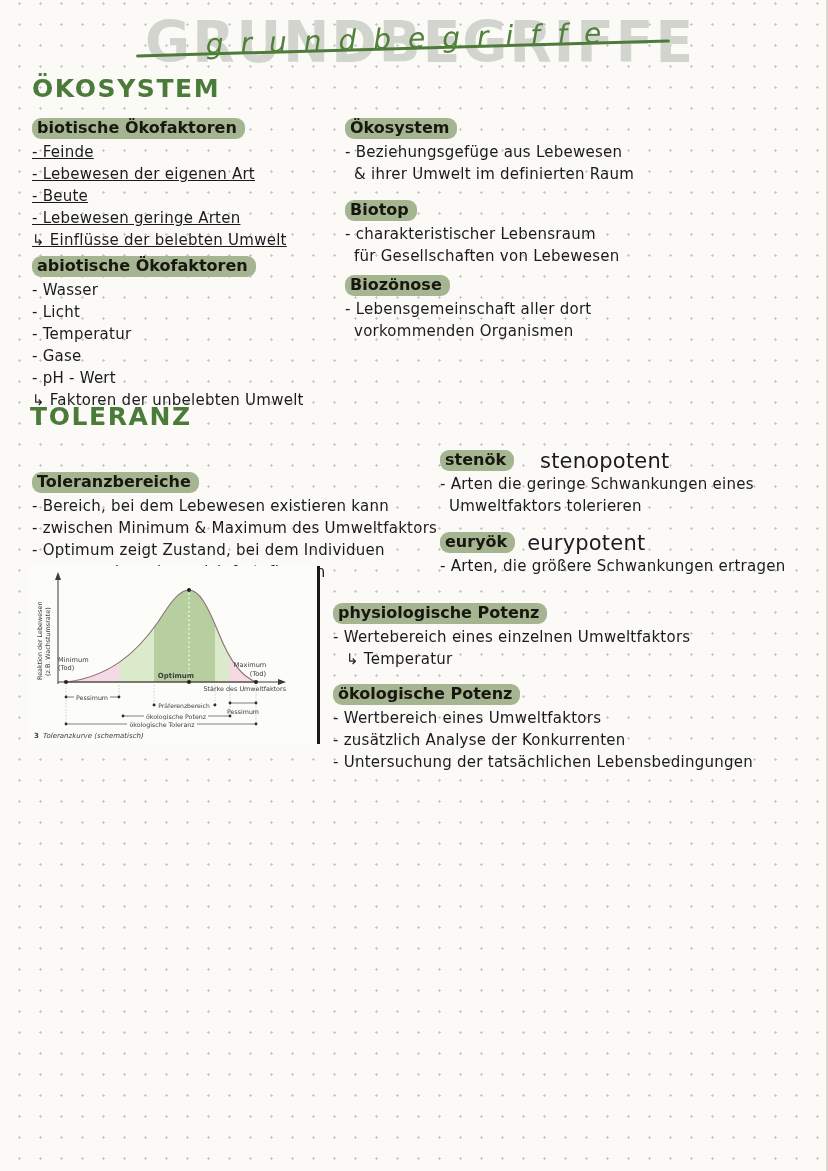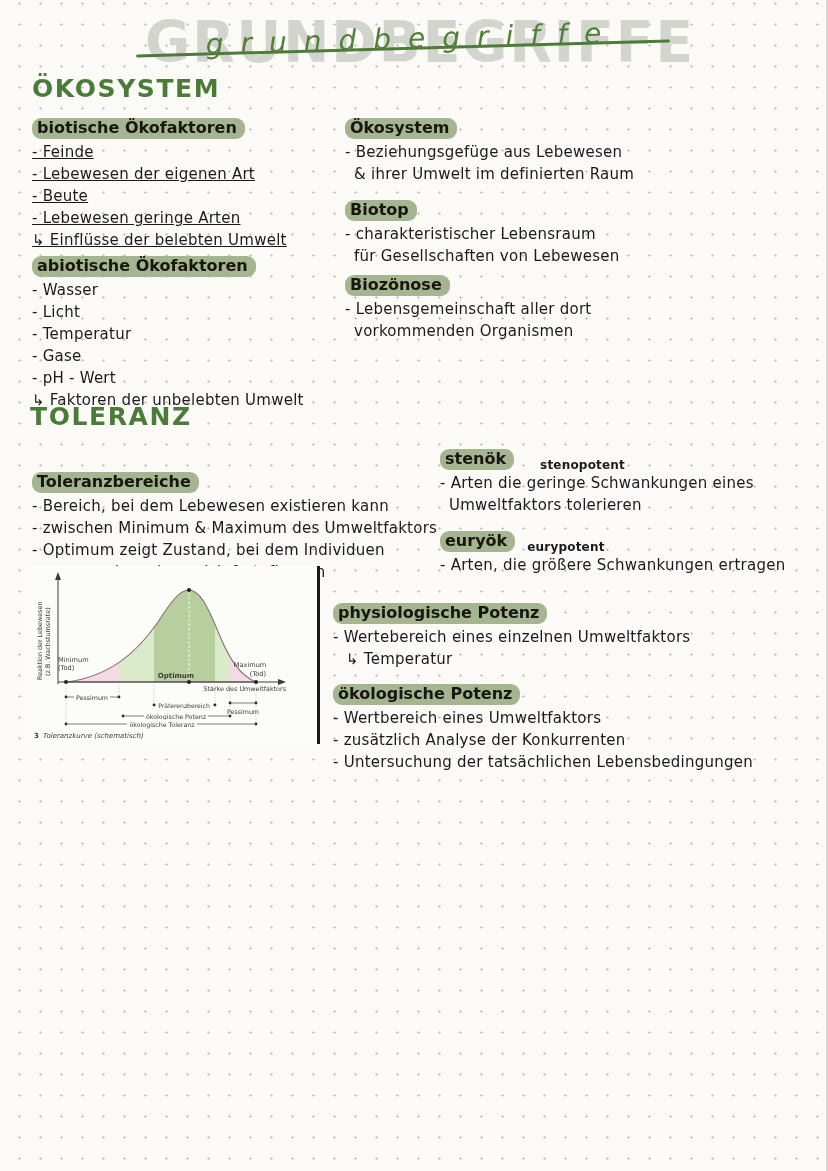--- a/index.html
+++ b/index.html
@@ -50,21 +50,21 @@
     display:inline-block;
     background:#a6b591;
     border-radius:9px;
     padding:0 8px 1px 5px;
     font-size:16px; font-weight:bold;
     color:#17170f;
     line-height:20px;
     margin-bottom:2px;
   }
   .defrow { display:flex; align-items:flex-end; gap:26px; }
-  .term { font-size:12px; font-weight:bold; letter-spacing:.2px; }
+  .term { font-size:21px; font-weight:normal; letter-spacing:.2px; }
   .line {
     font-size:15px; line-height:22px; letter-spacing:.25px;
     white-space:pre; color:#1b1b1f;
   }
   .indent { padding-left:9px; }
   .indent-lg { padding-left:13px; }
   
   .figure-card { position:absolute; left:28px; top:566px; }
   .figure-card svg { display:block; }
   svg text {

